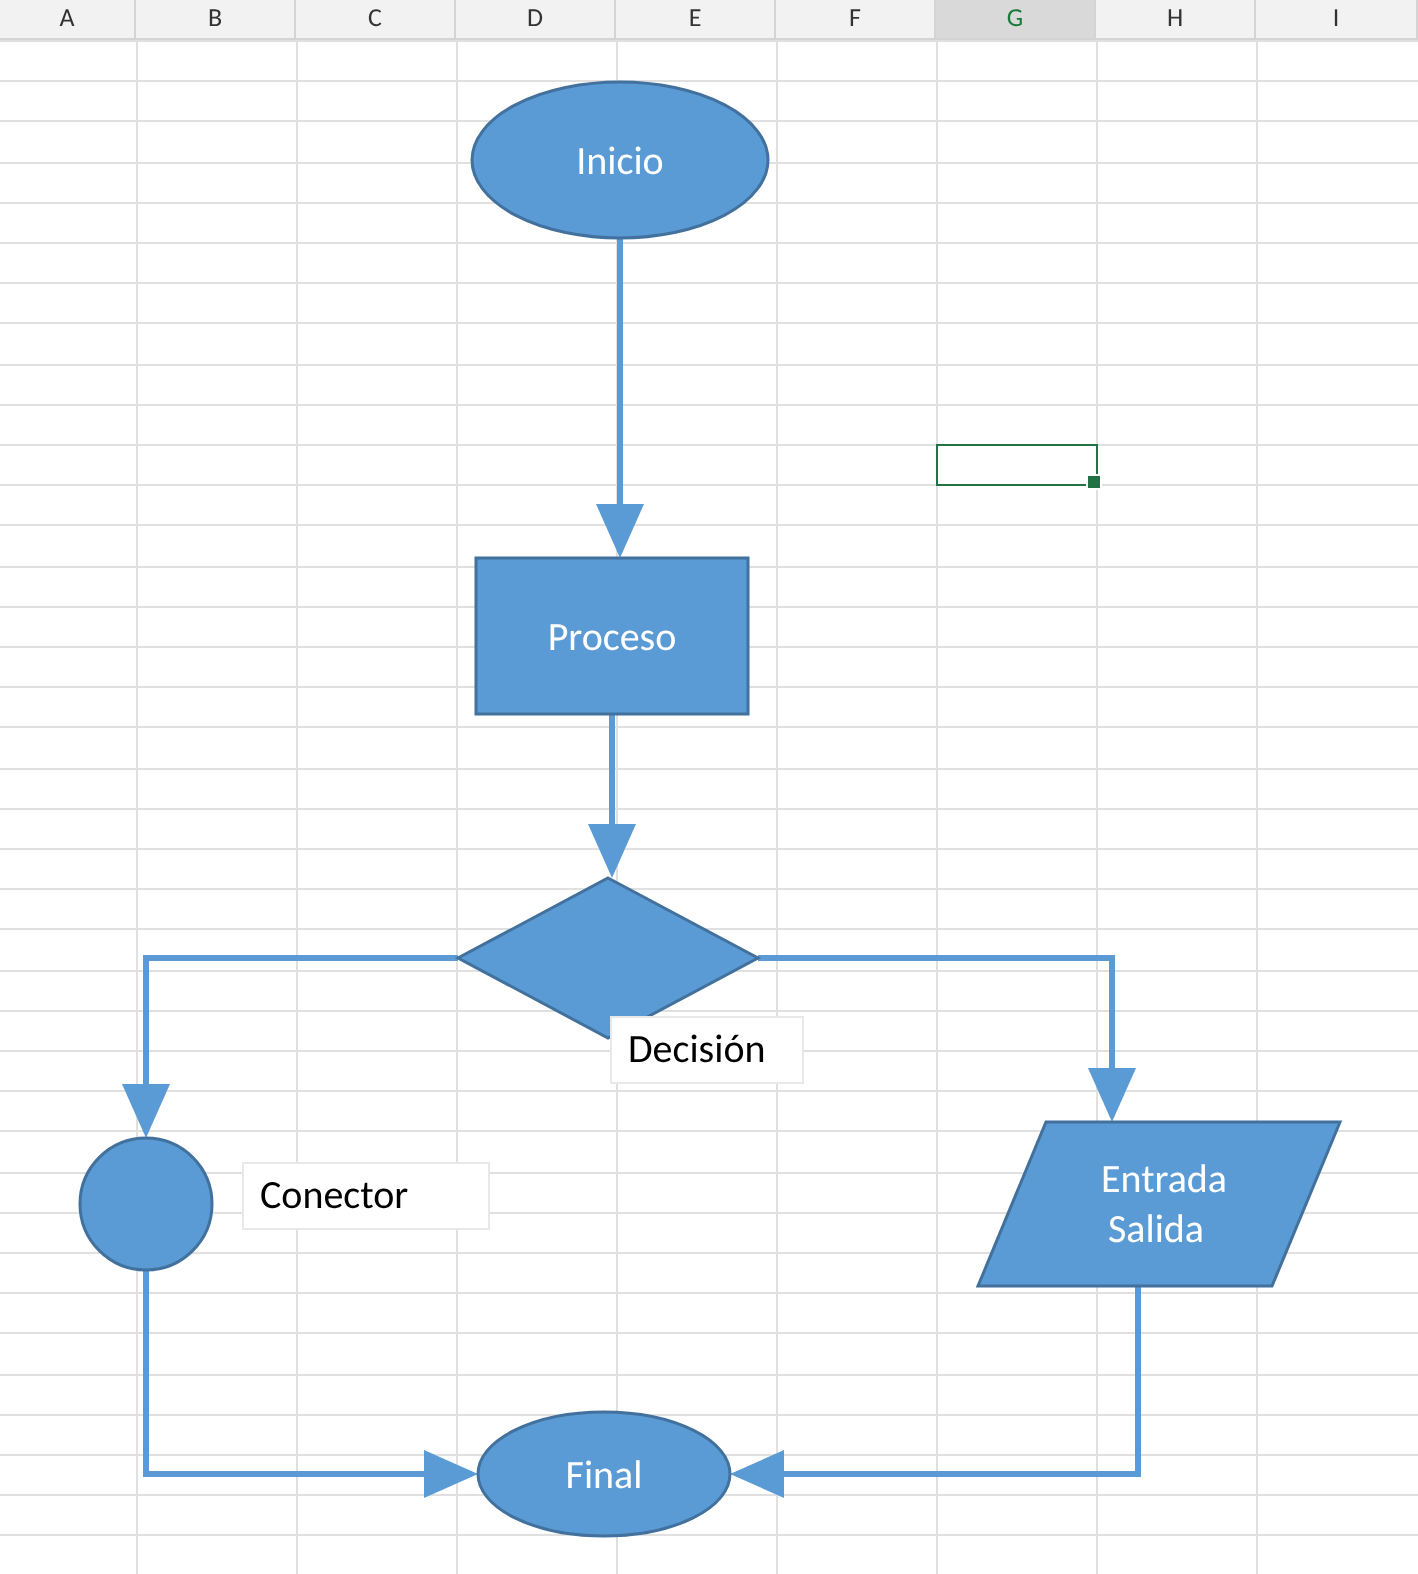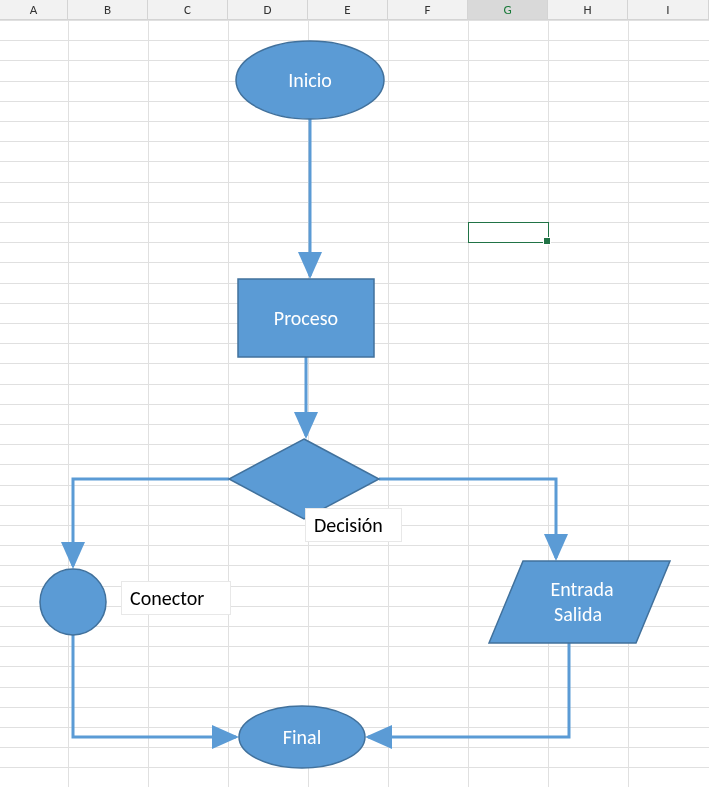--- a/index.html
+++ b/index.html
@@ -196,13 +196,13 @@
     <text class="shape-label" x="578" y="616">Salida</text>
   </g>
 
   <g>
     <ellipse cx="302" cy="737" rx="63" ry="31" fill="#5b9bd5" stroke="#41719c" stroke-width="1.5"></ellipse>
     <text class="shape-label" x="302" y="739">Final</text>
   </g>
 </svg>
 
 <div class="text-box" style="left:305px; top:508px; width:97px;">Decisión</div>
-<div class="text-box" style="left:121px; top:581px; width:110px;">Conector</div>
+<div class="text-box" style="left:121px; top:581px; width:124px;">Conector</div>
 
 </body></html>

